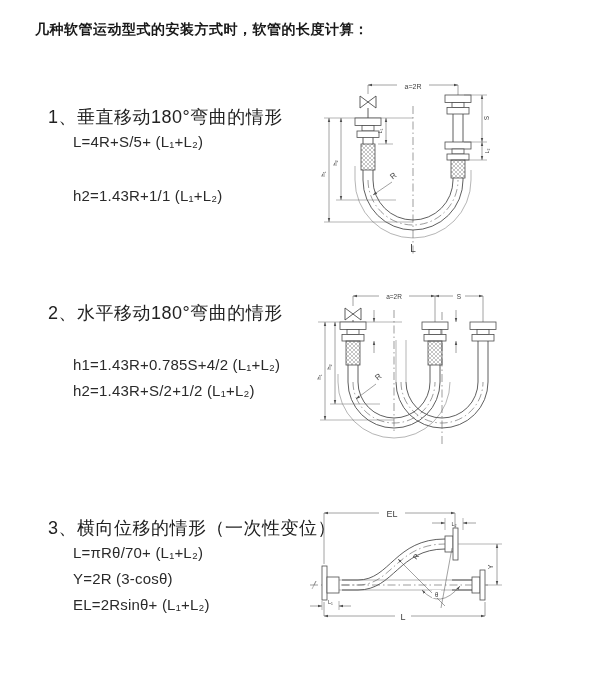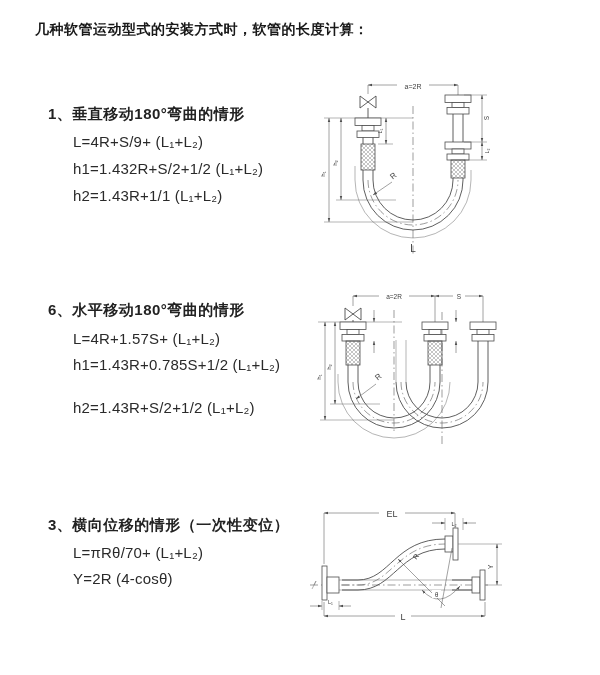--- a/index.html
+++ b/index.html
@@ -3,48 +3,47 @@
 <meta charset="utf-8">
 <style>
   html,body{margin:0;padding:0;background:#ffffff;}
   .page{
     position:relative;width:600px;height:661px;background:#ffffff;
     font-family:"Liberation Sans","DejaVu Sans",sans-serif;
     color:#1f1f1f;overflow:hidden;text-align:center;
   }
   .abs{position:absolute;white-space:nowrap;}
   .title{left:35px;top:21px;font-size:14px;font-weight:700;letter-spacing:.5px;color:#191919;}
-  .heading{font-size:15px;font-weight:700;letter-spacing:.5px;color:#222;}
+  .heading{font-size:18px;font-weight:400;letter-spacing:.5px;color:#222;}
   .formula{font-size:15px;color:#2a2a2a;letter-spacing:.2px;}
   .s1h{left:48px;top:105px}
   .s1f1{left:73px;top:133px}.s1f2{left:73px;top:160px}.s1f3{left:73px;top:187px}
   .s2h{left:48px;top:301px}
-  .s2f1{left:73px;top:330px}.s2f2{left:73px;top:356px}.s2f3{left:73px;top:399px}
+  .s2f1{left:73px;top:330px}.s2f2{left:73px;top:356px}.s2f3{left:73px;top:382px}
   .s3h{left:48px;top:516px}
   .s3f1{left:73px;top:544px}.s3f2{left:73px;top:570px}.s3f3{left:73px;top:596px}
   .d1{left:298px;top:70px}.d2{left:290px;top:282px}.d3{left:302px;top:498px}
   svg{display:block}
   svg text{fill:#3f3f3f;font-family:"Liberation Sans","DejaVu Sans",sans-serif;}
   .ln{stroke:#4d4d4d;stroke-width:.9;fill:none}
   .thin{stroke:#6a6a6a;stroke-width:.5;fill:none}
   .dim{stroke:#555;stroke-width:.55;fill:none}
   .cl{stroke:#5a5a5a;stroke-width:.6;fill:none;stroke-dasharray:8 3 1.5 3}
   .fit{fill:#fff;stroke:#4d4d4d;stroke-width:.8}
   .braid{stroke:#4d4d4d;stroke-width:.8}
 </style>
 </head>
 <body>
 
 <div class="page">
 
   <div class="abs title">几种软管运动型式的安装方式时，软管的长度计算：</div>
 
   <div class="abs heading s1h">1、垂直移动180°弯曲的情形</div>
-  <div class="abs formula s1f1">L=4R+S/9+ (L₁+L₂)</div>
-  <div class="abs formula s1f2">h1=1.432R+S/2+1/2 (L₁+L₂)</div>
+  <div class="abs formula s1f1">L=4R+S/5+ (L₁+L₂)</div>
   <div class="abs formula s1f3">h2=1.43R+1/1 (L₁+L₂)</div>
 
   <svg class="abs d1" width="285" height="200" viewBox="0 0 285 200">
     <defs>
       <marker id="a1" viewBox="0 0 10 10" refX="9.5" refY="5" markerWidth="8" markerHeight="8" orient="auto-start-reverse">
         <path d="M0,2.2 L9.5,5 L0,7.8 Z" fill="#4d4d4d"></path>
       </marker>
       <pattern id="p1" patternUnits="userSpaceOnUse" width="4" height="4">
         <path d="M0,0 L4,4 M4,0 L0,4" stroke="#8a8a8a" stroke-width="0.5"></path>
       </pattern>
@@ -129,23 +128,22 @@
       <line class="thin" x1="38" y1="130" x2="98" y2="130"></line>
       <text x="39" y="93" font-size="6" text-anchor="middle" transform="rotate(-90 39 93)">h₂</text>
     </g>
 
     <g>
       <text x="97" y="108" font-size="8" text-anchor="middle" transform="rotate(-40 97 108)">R</text>
       <line class="dim" x1="94" y1="112" x2="75" y2="125" marker-end="url(#a1)"></line>
     </g>
   </svg>
 
-  <div class="abs heading s2h">6、水平移动180°弯曲的情形</div>
-  <div class="abs formula s2f1">L=4R+1.57S+ (L₁+L₂)</div>
-  <div class="abs formula s2f2">h1=1.43R+0.785S+1/2 (L₁+L₂)</div>
+  <div class="abs heading s2h">2、水平移动180°弯曲的情形</div>
+  <div class="abs formula s2f2">h1=1.43R+0.785S+4/2 (L₁+L₂)</div>
   <div class="abs formula s2f3">h2=1.43R+S/2+1/2 (L₁+L₂)</div>
 
   <svg class="abs d2" width="305" height="178" viewBox="0 0 305 178">
     <defs>
       <marker id="a2" viewBox="0 0 10 10" refX="9.5" refY="5" markerWidth="8" markerHeight="8" orient="auto-start-reverse">
         <path d="M0,2.2 L9.5,5 L0,7.8 Z" fill="#4d4d4d"></path>
       </marker>
       <pattern id="p2" patternUnits="userSpaceOnUse" width="4" height="4">
         <path d="M0,0 L4,4 M4,0 L0,4" stroke="#8a8a8a" stroke-width="0.5"></path>
       </pattern>
@@ -232,21 +230,22 @@
     </g>
 
     <g>
       <text x="90" y="97" font-size="8" text-anchor="middle" transform="rotate(-40 90 97)">R</text>
       <line class="dim" x1="86" y1="102" x2="66" y2="117" marker-end="url(#a2)"></line>
     </g>
   </svg>
 
   <div class="abs heading s3h">3、横向位移的情形（一次性变位）</div>
   <div class="abs formula s3f1">L=πRθ/70+ (L₁+L₂)</div>
-  <div class="abs formula s3f2">Y=2R (4-cosθ)</div>
+  <div class="abs formula s3f2">Y=2R (3-cosθ)</div>
+  <div class="abs formula s3f3">EL=2Rsinθ+ (L₁+L₂)</div>
 
   <svg class="abs d3" width="297" height="147" viewBox="0 0 297 147">
     <defs>
       <marker id="a3" viewBox="0 0 10 10" refX="9.5" refY="5" markerWidth="8" markerHeight="8" orient="auto-start-reverse">
         <path d="M0,2.2 L9.5,5 L0,7.8 Z" fill="#4d4d4d"></path>
       </marker>
     </defs>
 
     <line class="cl" x1="8" y1="87" x2="186" y2="87"></line>
     <path class="thin" d="M10,91 L14,83 L12,87"></path>

